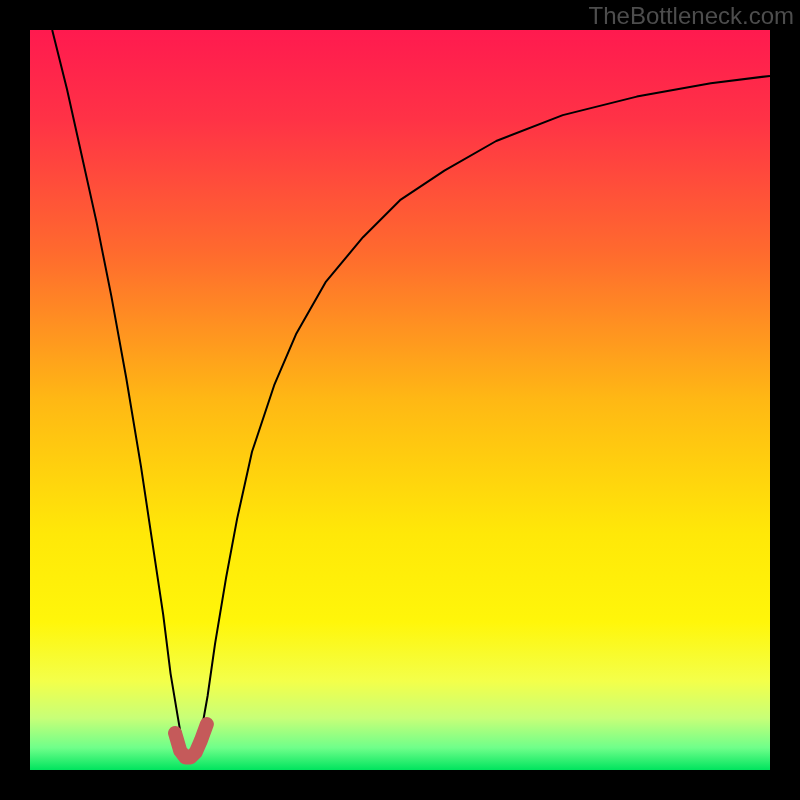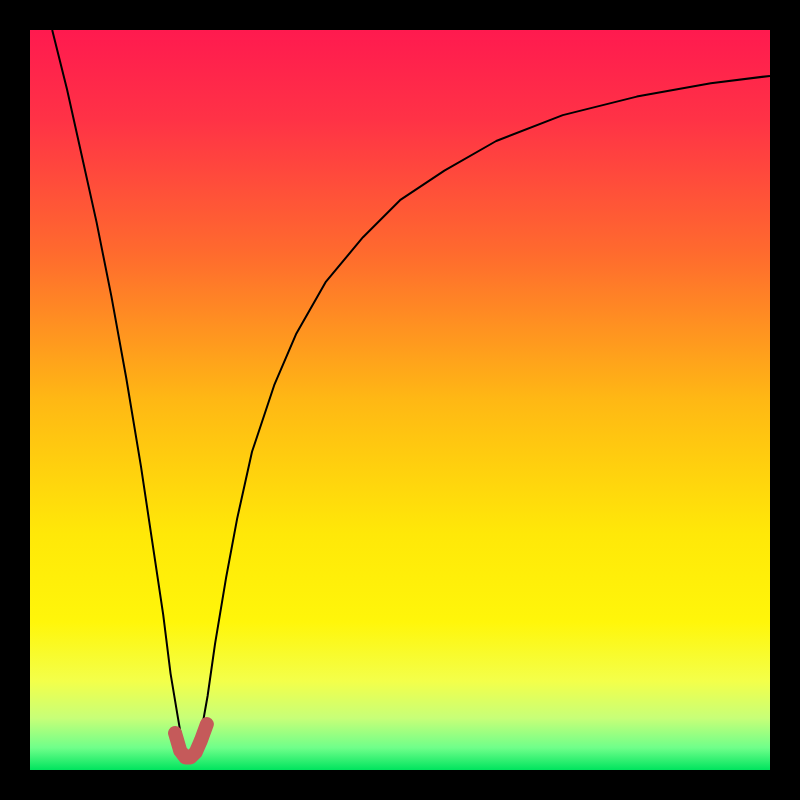--- a/index.html
+++ b/index.html
@@ -35,20 +35,21 @@
     letter-spacing: 0px;
     z-index: 50;
     user-select: none;
   }
   svg { display: block; }
 </style>
 </head>
 <body>
 
 <div class="outer">
+  <div class="watermark">TheBottleneck.com</div>
   <div class="plot">
     <svg id="chart-svg" width="740" height="740" viewBox="0 0 740 740" preserveAspectRatio="none">
       <defs>
         <linearGradient id="bg-grad" x1="0" y1="0" x2="0" y2="1">
             <stop offset="0%" stop-color="#ff1a4f"></stop>
             <stop offset="12%" stop-color="#ff3246"></stop>
             <stop offset="30%" stop-color="#ff6a2e"></stop>
             <stop offset="50%" stop-color="#ffb814"></stop>
             <stop offset="68%" stop-color="#ffe808"></stop>
             <stop offset="80%" stop-color="#fff60a"></stop>

